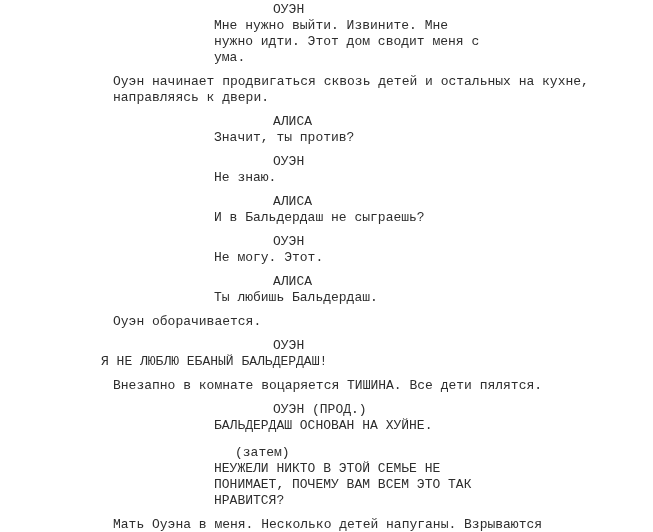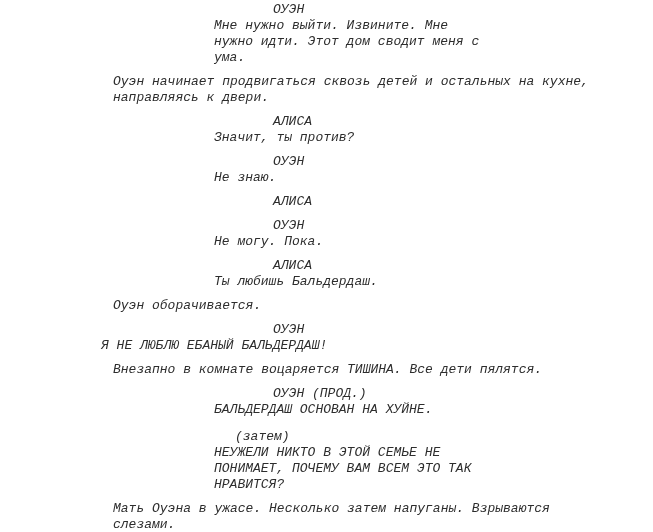--- a/index.html
+++ b/index.html
@@ -32,45 +32,46 @@
   
   .action        { margin-left: 113px; }
   .dialogue      { margin-left: 196px; padding-left: 18px; }
   .character     { margin-left: 273px; }
   .parenthetical { margin-left: 235px; margin-top: 11px; }
   .shout         { margin-left: 101px; }
 </style>
 </head>
 <body>
 
-<div class="screenplay-page" style="background: rgb(255, 255, 255); color: rgb(45, 45, 45); font-style: italic;">
+<div class="screenplay-page" style="background: rgb(255, 255, 255); color: rgb(45, 45, 45);">
     <div class="block">
       <div class="line character">ОУЭН</div>
       <div class="line dialogue">Мне нужно выйти. Извините. Мне</div>
       <div class="line dialogue">нужно идти. Этот дом сводит меня с</div>
       <div class="line dialogue">ума.</div>
     </div>
     <div class="block">
       <div class="line action">Оуэн начинает продвигаться сквозь детей и остальных на кухне,</div>
       <div class="line action">направляясь к двери.</div>
     </div>
     <div class="block">
       <div class="line character">АЛИСА</div>
       <div class="line dialogue">Значит, ты против?</div>
     </div>
     <div class="block">
       <div class="line character">ОУЭН</div>
       <div class="line dialogue">Не знаю.</div>
     </div>
     <div class="block">
       <div class="line character">АЛИСА</div>
+      <div class="line dialogue">И в Бальдердаш не сыграешь?</div>
     </div>
     <div class="block">
       <div class="line character">ОУЭН</div>
-      <div class="line dialogue">Не могу. Пока.</div>
+      <div class="line dialogue">Не могу. Этот.</div>
     </div>
     <div class="block">
       <div class="line character">АЛИСА</div>
       <div class="line dialogue">Ты любишь Бальдердаш.</div>
     </div>
     <div class="block">
       <div class="line action">Оуэн оборачивается.</div>
     </div>
     <div class="block">
       <div class="line character">ОУЭН</div>
@@ -81,16 +82,16 @@
     </div>
     <div class="block">
       <div class="line character">ОУЭН (ПРОД.)</div>
       <div class="line dialogue">БАЛЬДЕРДАШ ОСНОВАН НА ХУЙНЕ.</div>
       <div class="line parenthetical">(затем)</div>
       <div class="line dialogue">НЕУЖЕЛИ НИКТО В ЭТОЙ СЕМЬЕ НЕ</div>
       <div class="line dialogue">ПОНИМАЕТ, ПОЧЕМУ ВАМ ВСЕМ ЭТО ТАК</div>
       <div class="line dialogue">НРАВИТСЯ?</div>
     </div>
     <div class="block">
-      <div class="line action">Мать Оуэна в ужасе. Несколько затем напуганы. Взрываются</div>
+      <div class="line action">Мать Оуэна в меня. Несколько детей напуганы. Взрываются</div>
       <div class="line action">слезами.</div>
     </div>
   </div>
 
 </body></html>

